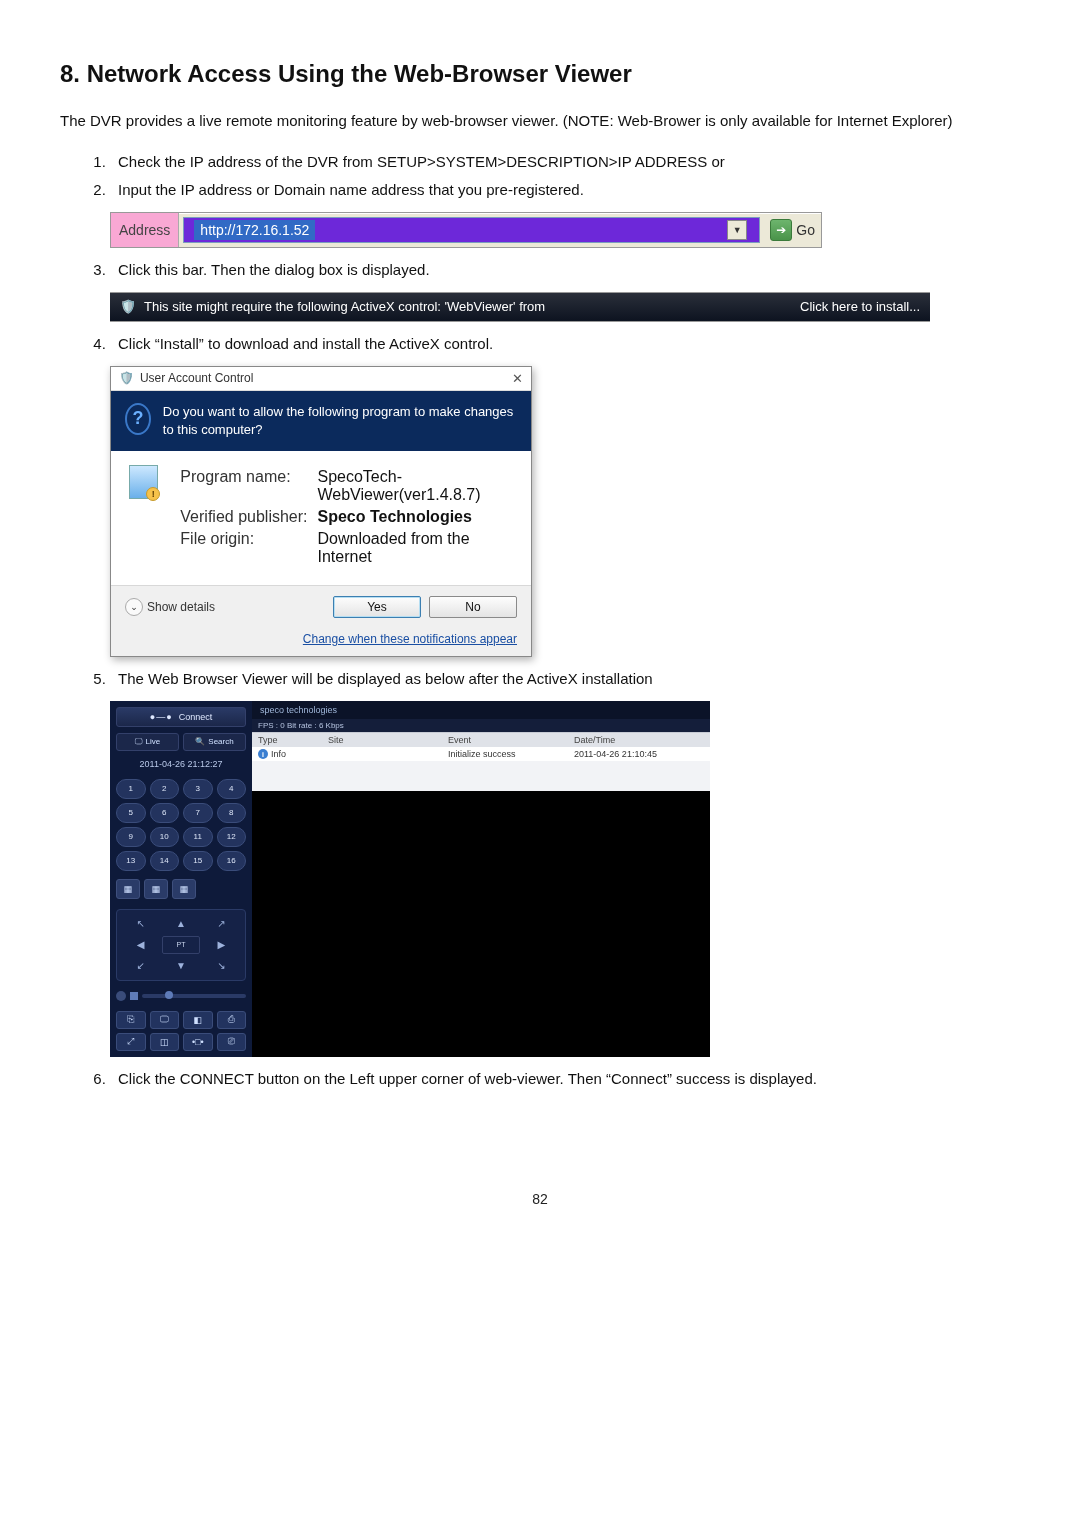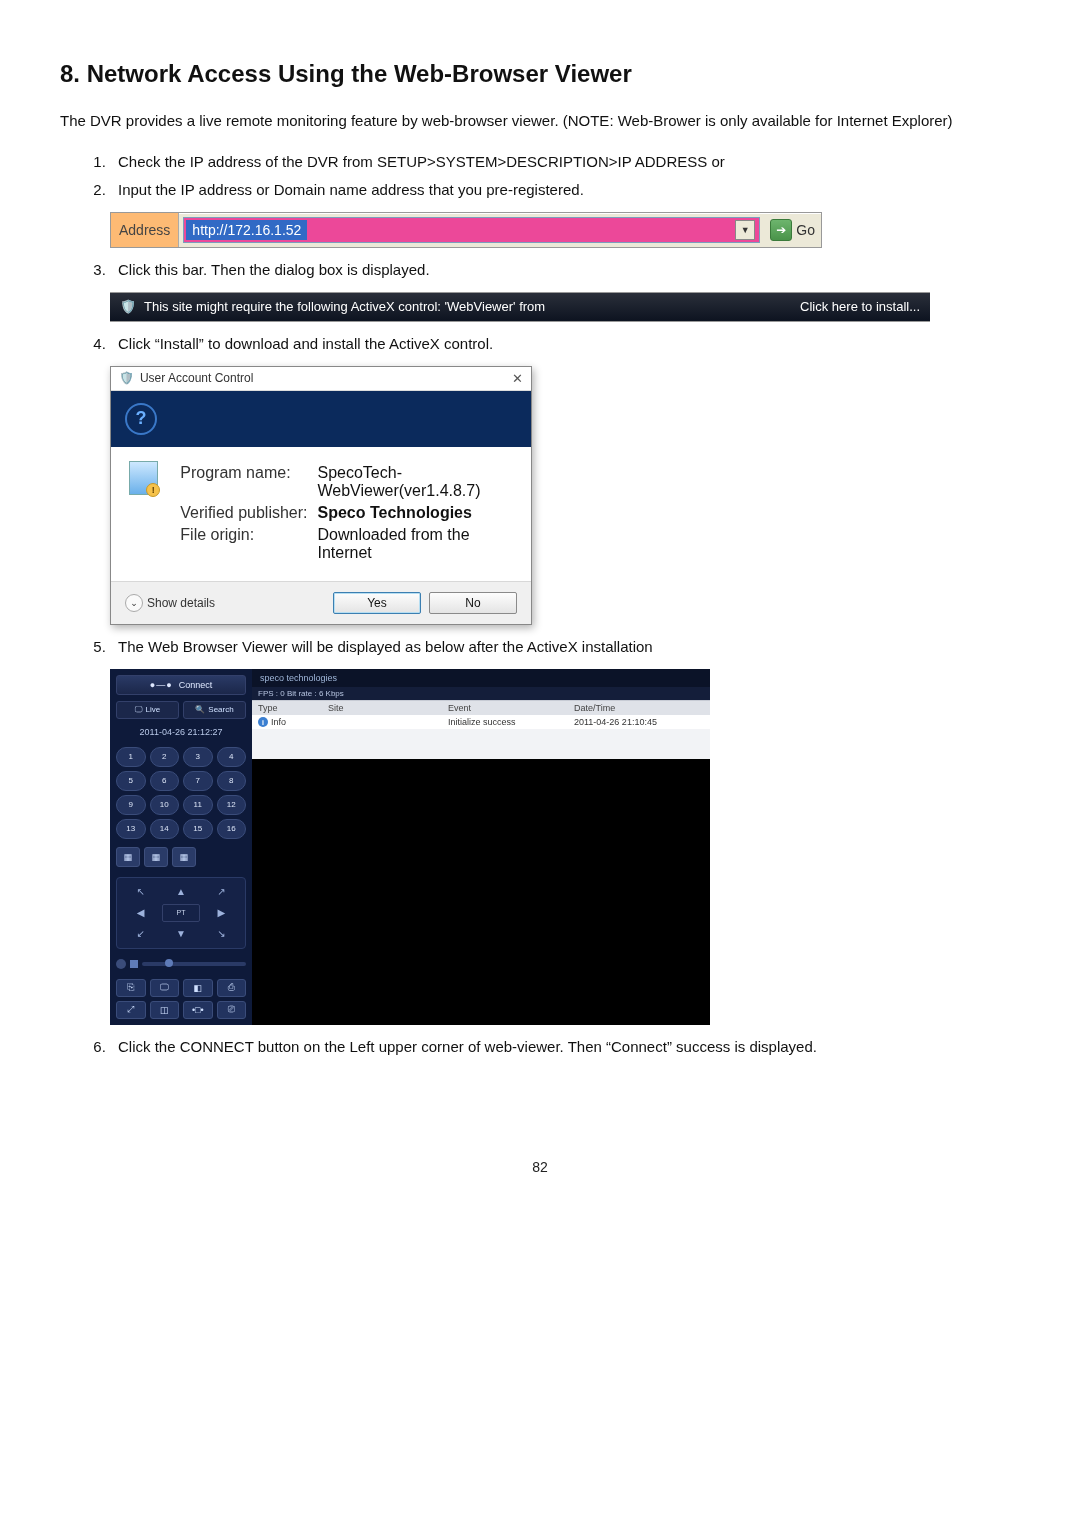--- a/index.html
+++ b/index.html
@@ -46,31 +46,31 @@
   }
   .addr-label {
     padding: 0 8px;
     font-family: Tahoma, Arial, sans-serif;
     font-size: 14px;
     color: #444;
     border-right: 1px solid #aaa;
     height: 100%;
     display: flex;
     align-items: center;
-    background: #fdba74;
+    background: #f9a8d4;
   }
   .addr-input {
     flex: 1;
     margin: 2px 4px;
     height: 24px;
     border: 1px solid #7b9ebd;
-    background: #ec4899;
-    display: flex;
-    align-items: center;
-    padding: 0 2px;
+    background: #6d28d9;
+    display: flex;
+    align-items: center;
+    padding: 0 10px;
   }
   .addr-url {
     background: #316ac5;
     color: #fff;
     padding: 2px 6px;
     font-family: Tahoma, Arial, sans-serif;
     font-size: 14px;
   }
   .addr-dropdown {
     width: 18px;
@@ -471,20 +471,21 @@
 
 <div class="fig">
   <div class="uac">
     <div class="uac-title">
       <span>🛡️</span>
       <span>User Account Control</span>
       <span class="close">✕</span>
     </div>
     <div class="uac-blue">
       <div class="qicon">?</div>
+      <div class="qtext">Do you want to allow the following program to make changes to this computer?</div>
     </div>
     <div class="uac-body">
       <div class="appicon"></div>
       <table>
         <tbody>
             <tr>
           <td>Program name:</td>
           <td>SpecoTech-WebViewer(ver1.4.8.7)</td>
         </tr>
         <tr>
@@ -500,20 +501,23 @@
     </div>
     <div class="uac-footer">
       <div class="expander">
         <span class="chev">⌄</span>
         <span>Show details</span>
       </div>
       <div class="spacer"></div>
       <div class="btn focus">Yes</div>
       <div class="btn">No</div>
     </div>
+    <div class="uac-sub">
+      <a>Change when these notifications appear</a>
+    </div>
   </div>
 </div>
 
 <ol class="steps" start="5">
   <li>The Web Browser Viewer will be displayed as below after the ActiveX installation</li>
 </ol>
 
 <div class="fig">
   <div class="viewer">
     <div class="viewer-top">

